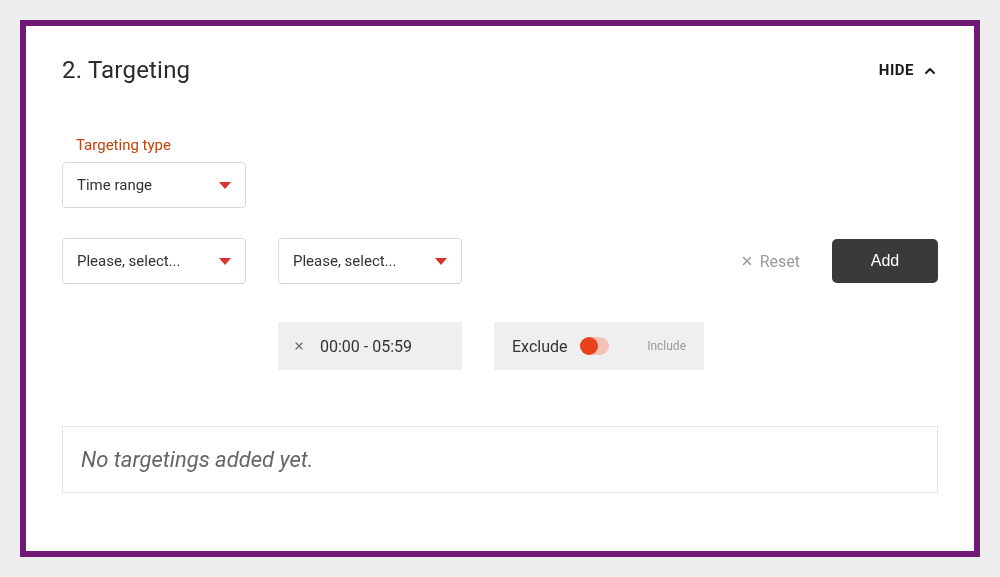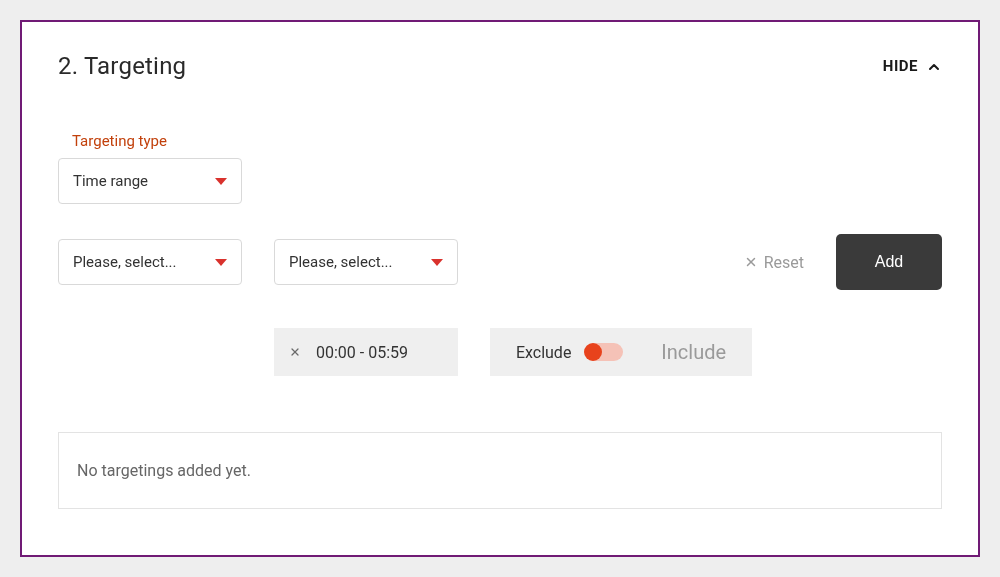--- a/index.html
+++ b/index.html
@@ -5,21 +5,21 @@
     * { box-sizing: border-box; margin: 0; padding: 0; }
     body {
       background: #eeeeee;
       font-family: -apple-system, BlinkMacSystemFont, "Segoe UI", Roboto, "Helvetica Neue", Arial, sans-serif;
       padding: 20px;
       width: 1000px;
       height: 577px;
     }
     .card {
       background: #fff;
-      border: 2px solid #701a75;
+      border: 6px solid #701a75;
       padding: 30px 36px 40px 36px;
       height: 537px;
       position: relative;
     }
     .section-header {
       display: flex;
       justify-content: space-between;
       align-items: center;
       margin-bottom: 52px;
     }
@@ -93,21 +93,21 @@
       color: #9a9a9a;
       font-size: 16px;
       cursor: pointer;
     }
     .reset-button svg { width: 14px; height: 14px; stroke: #9a9a9a; }
     .add-button {
       background: #3a3a3a;
       color: #fff;
       border: none;
       border-radius: 5px;
-      height: 56px;
+      height: 44px;
       width: 106px;
       font-size: 16px;
       cursor: pointer;
     }
     .row3 {
       display: flex;
       align-items: flex-end;
       gap: 32px;
       margin-left: 216px;
       margin-bottom: 56px;
@@ -128,44 +128,45 @@
     }
     .chip-close svg { width: 12px; height: 12px; stroke: #6a6a6a; }
     .chip-text { font-size: 16px; color: #333; }
     .toggle-box {
       background: #efefef;
       height: 48px;
       display: flex;
       align-items: center;
       justify-content: center;
       gap: 14px;
-      width: 262px;
+      width: 210px;
       padding: 0 18px;
     }
     .toggle-label-left { font-size: 16px; color: #333; }
-    .toggle-label-right { font-size: 20px; color: #9a9a9a; margin-left: 24px; }
+    .toggle-label-right { font-size: 12px; color: #9a9a9a; margin-left: 24px; }
     .toggle {
       width: 38px; height: 18px;
       background: #f5c2b7;
       border-radius: 10px;
       position: relative;
       cursor: pointer;
     }
     .toggle-knob {
       width: 18px; height: 18px;
       background: #e8421c;
       border-radius: 50%;
       position: absolute;
       left: -1px; top: 0;
     }
     .empty-box {
       border: 1px solid #e3e3e3;
-      padding: 28px 18px;
+      padding: 20px 18px;
+      font-style: italic;
       color: #666;
-      font-size: 16px;
+      font-size: 22px;
     }
   </style>
 </head>
 <body>
 
 <div class="card">
   <div class="section-header">
     <div class="section-title">2. Targeting</div>
     <div class="hide-button">
       <span>HIDE</span>

